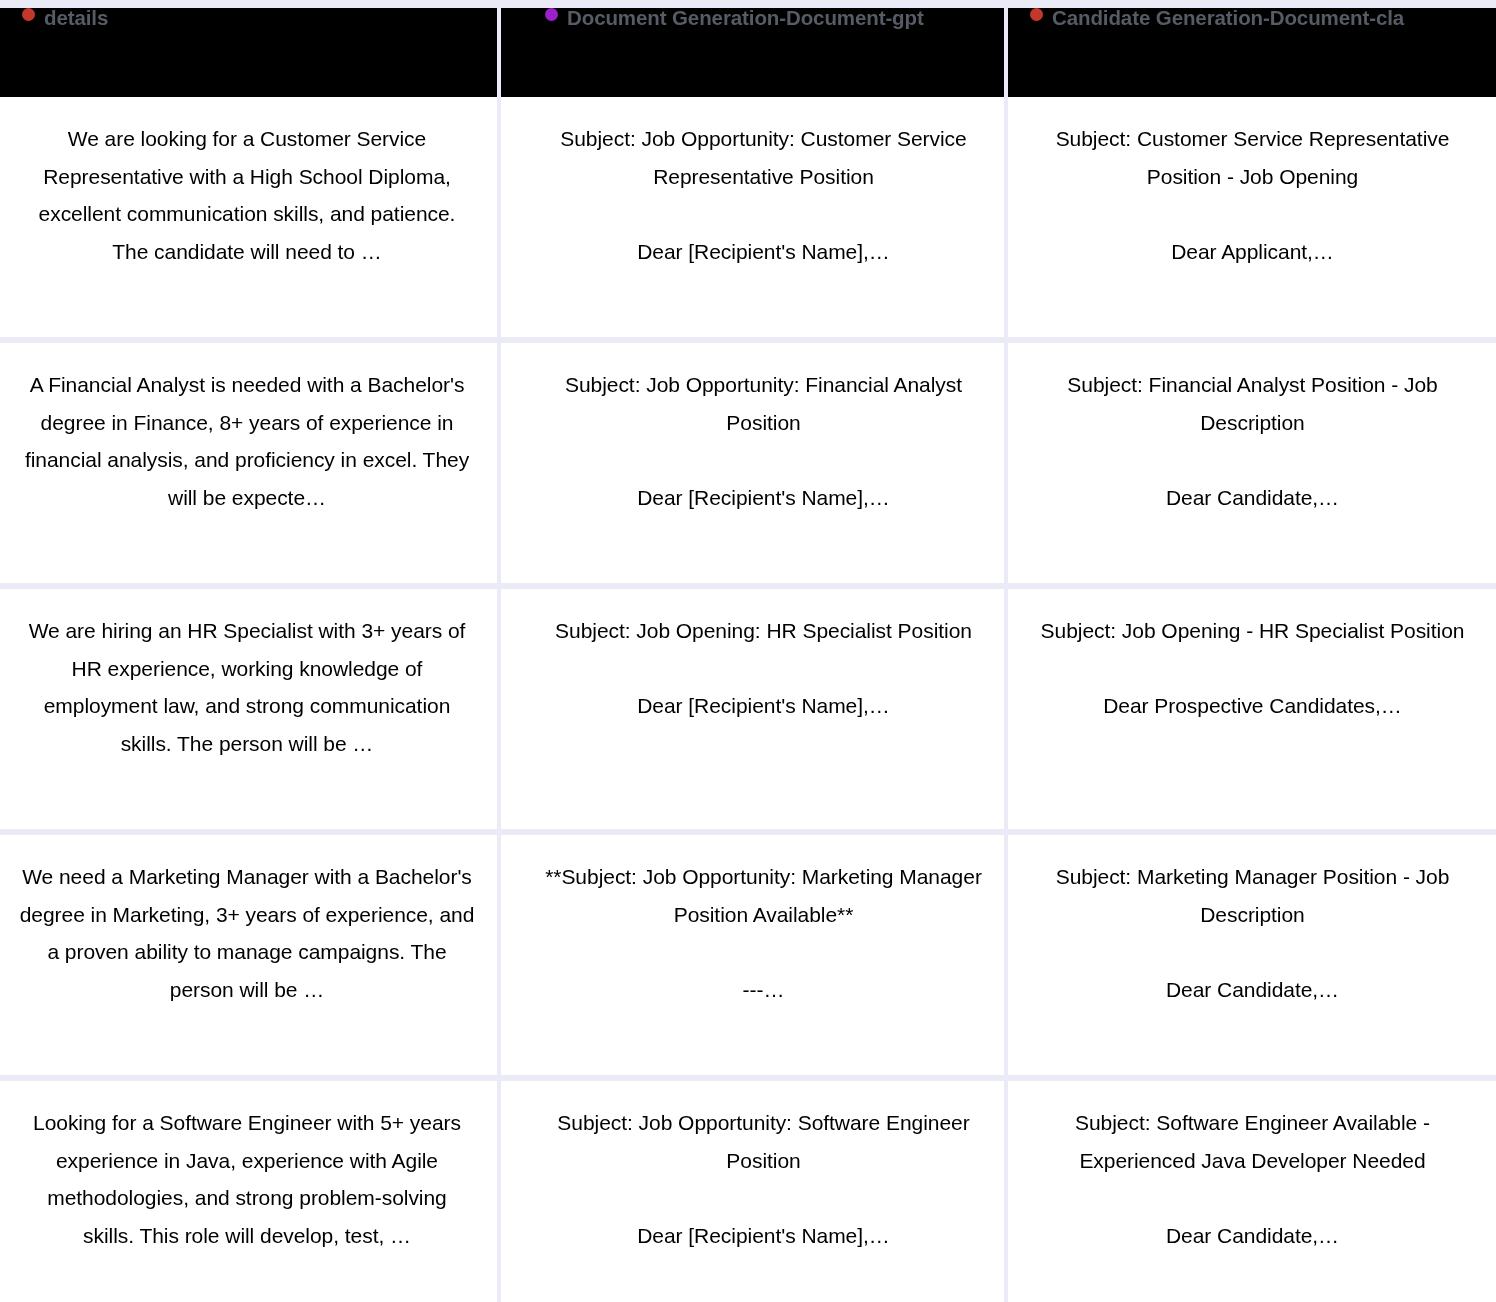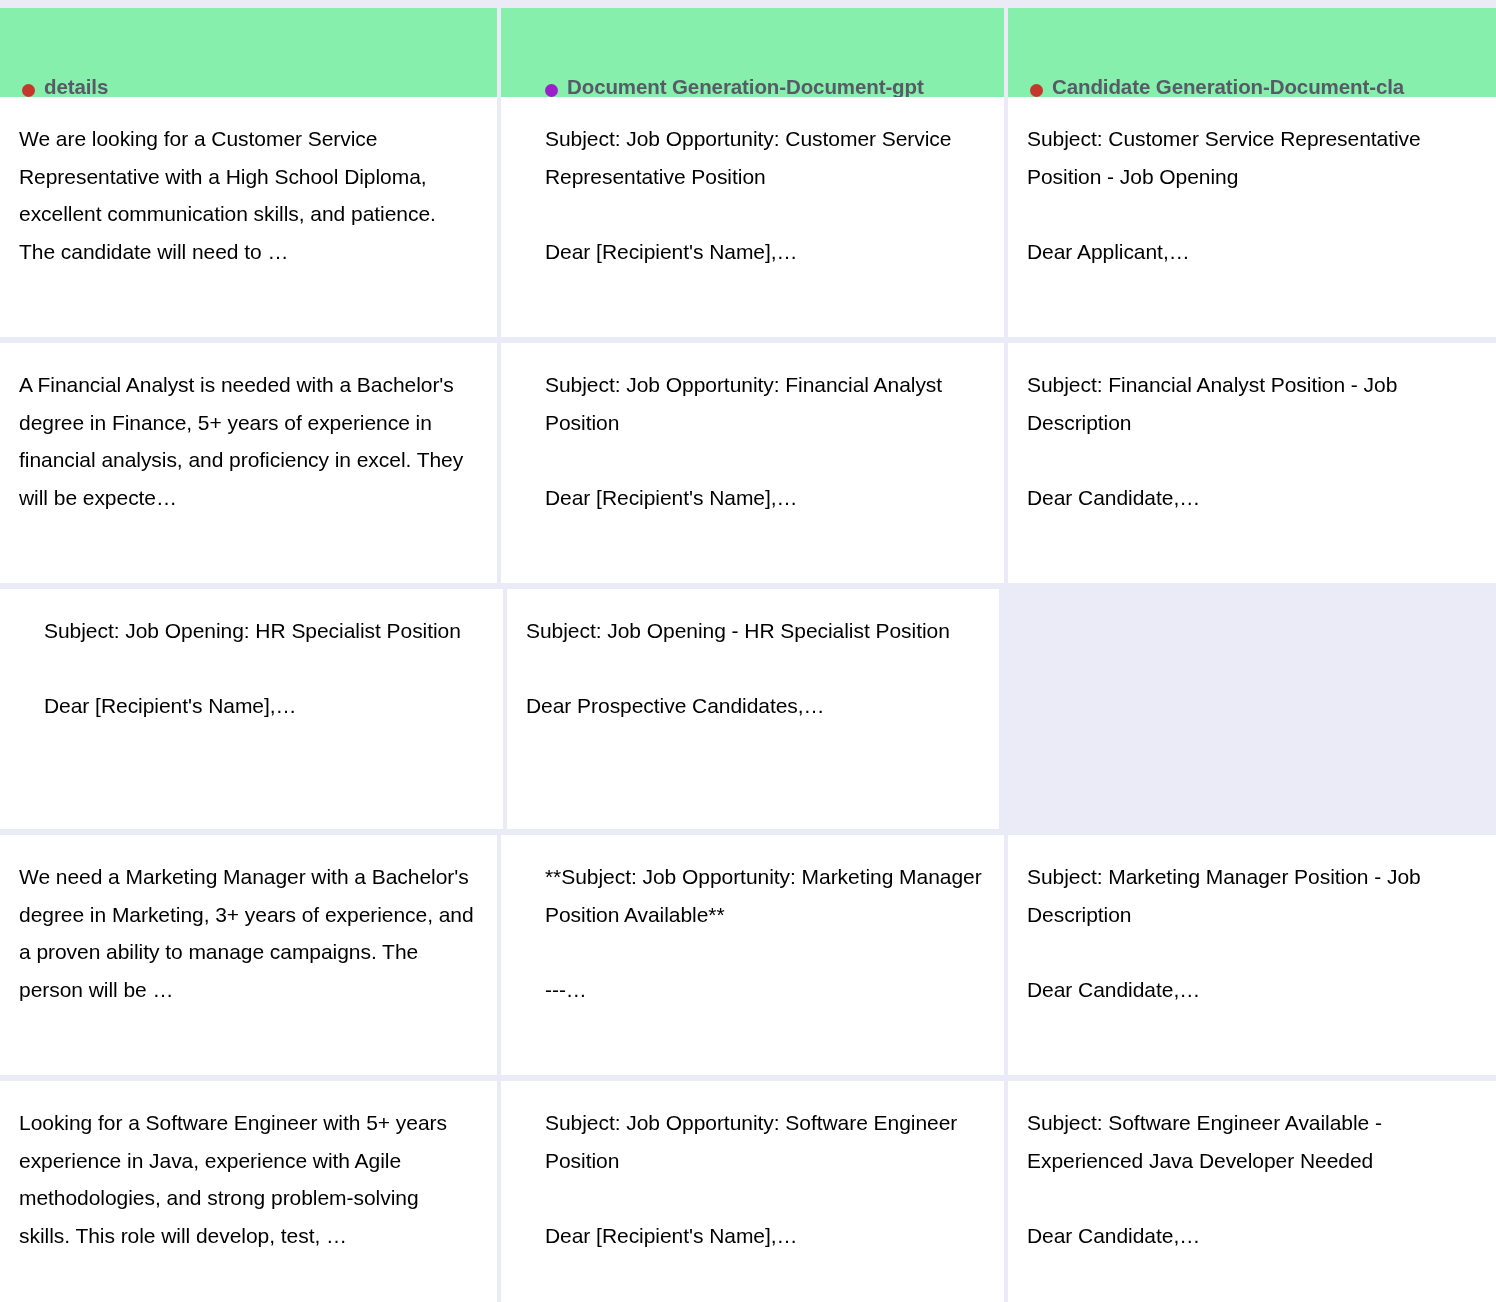--- a/index.html
+++ b/index.html
@@ -25,24 +25,24 @@
     position: absolute;
     top: 8px;
     left: 0;
     width: 1496px;
     height: 89px;
     display: flex;
     background: #ebeaf7;
   }
 
   .header-cell {
-    background: #86efac;
+    background: #000000;
     height: 89px;
     display: flex;
-    align-items: flex-end;
+    align-items: flex-start;
     padding: 0 22px;
     overflow: hidden;
     white-space: nowrap;
     margin-right: 4px;
     position: relative;
   }
   .header-cell:last-child { margin-right: 0; }
 
   .bullet {
     width: 13px;
@@ -79,20 +79,21 @@
     background: #ebeaf7;
   }
 
   .data-cell {
     background: #ffffff;
     height: 240px;
     padding: 23px 22px 0 19px;
     overflow: hidden;
     margin-right: 4px;
     position: relative;
+    text-align: center;
   }
   .data-cell:last-child { margin-right: 0; }
 
   .cell-text {
     font-size: 21px;
     line-height: 37.5px;
     color: #000000;
     white-space: pre-wrap;
     word-break: normal;
     overflow-wrap: break-word;
@@ -137,35 +138,38 @@
       </div>
       <div class="data-cell col-2">
         <div class="cell-text">Subject: Customer Service Representative Position - Job Opening
 
 Dear Applicant,…</div>
       </div>
     </div>
 
     <div class="data-row">
       <div class="data-cell col-0">
-        <div class="cell-text">A Financial Analyst is needed with a Bachelor's degree in Finance, 5+ years of experience in financial analysis, and proficiency in excel. They will be expecte…</div>
+        <div class="cell-text">A Financial Analyst is needed with a Bachelor's degree in Finance, 8+ years of experience in financial analysis, and proficiency in excel. They will be expecte…</div>
       </div>
       <div class="data-cell col-1">
         <div class="cell-text">Subject: Job Opportunity: Financial Analyst Position
 
 Dear [Recipient's Name],…</div>
       </div>
       <div class="data-cell col-2">
         <div class="cell-text">Subject: Financial Analyst Position - Job Description
 
 Dear Candidate,…</div>
       </div>
     </div>
 
     <div class="data-row">
+      <div class="data-cell col-0">
+        <div class="cell-text">We are hiring an HR Specialist with 3+ years of HR experience, working knowledge of employment law, and strong communication skills. The person will be …</div>
+      </div>
       <div class="data-cell col-1">
         <div class="cell-text">Subject: Job Opening: HR Specialist Position
 
 Dear [Recipient's Name],…</div>
       </div>
       <div class="data-cell col-2">
         <div class="cell-text">Subject: Job Opening - HR Specialist Position
 
 Dear Prospective Candidates,…</div>
       </div>

